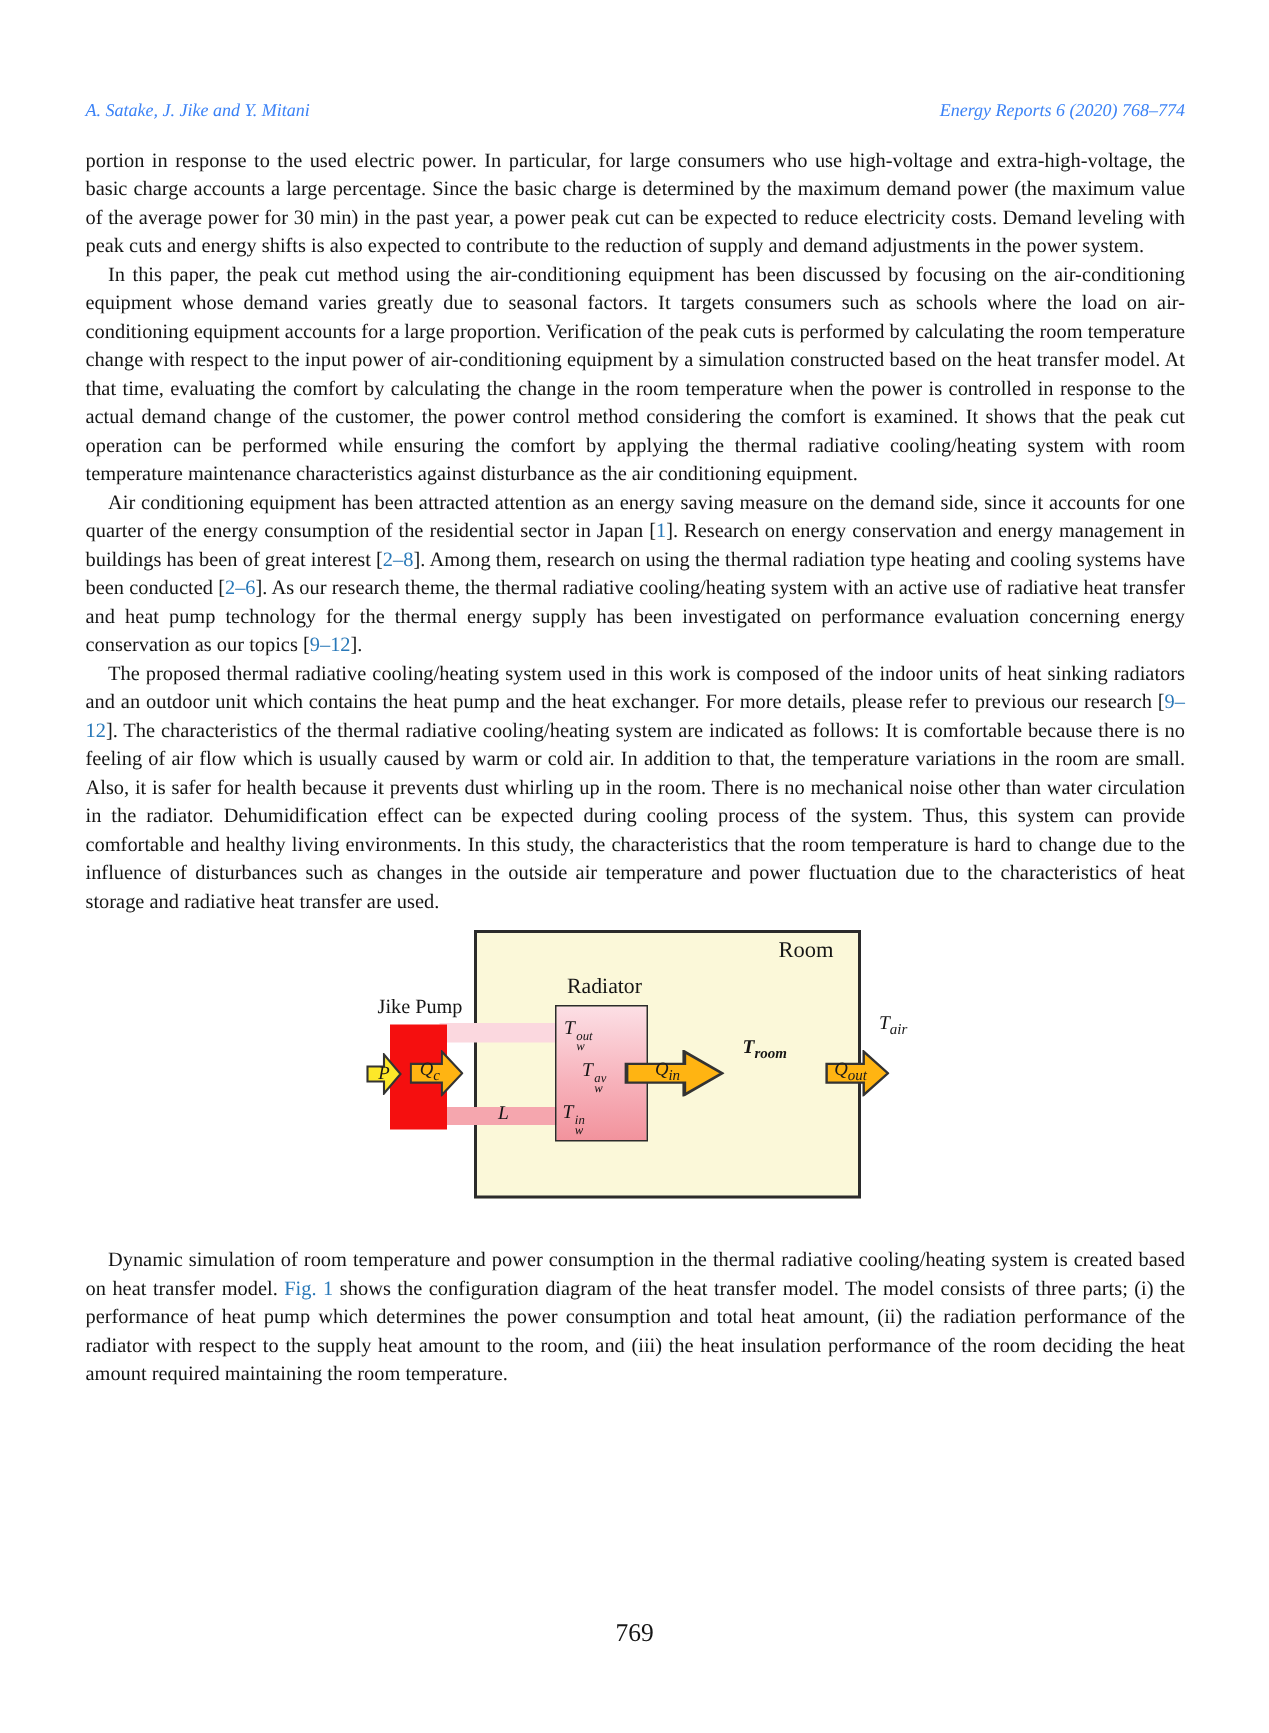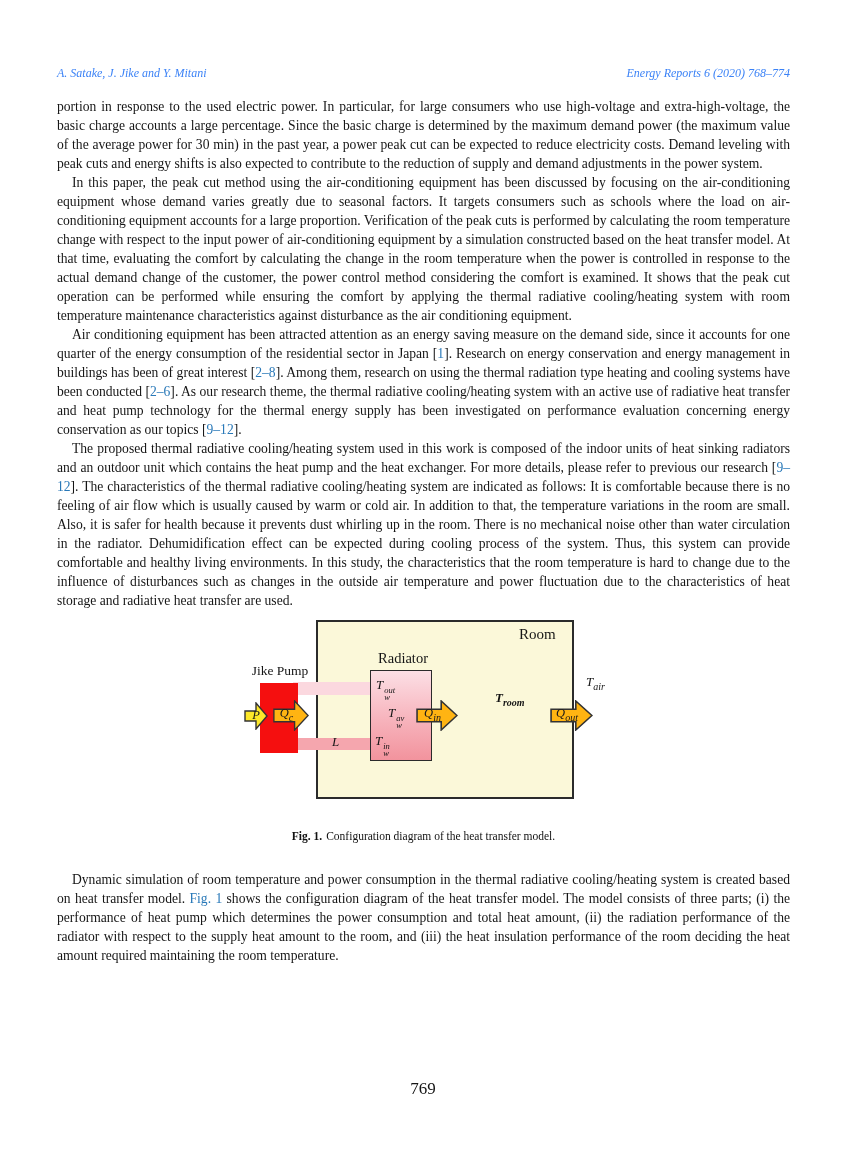--- a/index.html
+++ b/index.html
@@ -96,21 +96,21 @@
       <span class="alabel"><i>P</i></span>
     </div>
 
     <div class="arrow" style="left:36px; top:82px; width:36px; height:31px;">
       <svg viewBox="0 0 40 30" preserveAspectRatio="none">
         <polygon points="1,9 24,9 24,1 39,15 24,29 24,21 1,21" stroke="#333" stroke-width="1.5" fill="#ffb412"></polygon>
       </svg>
       <span class="alabel shaft"><i>Q</i><sub>c</sub></span>
     </div>
 
-    <div class="arrow" style="left:179px; top:82px; width:42px; height:31px;">
+    <div class="arrow" style="left:179px; top:82px; width:42px; height:31px;padding-left:25px;">
       <svg viewBox="0 0 40 30" preserveAspectRatio="none">
         <polygon points="1,9 24,9 24,1 39,15 24,29 24,21 1,21" stroke="#333" stroke-width="1.5" fill="#ffb412"></polygon>
       </svg>
       <span class="alabel shaft"><i>Q</i><sub>in</sub></span>
     </div>
 
     <div class="arrow" style="left:313px; top:82px; width:43px; height:31px;">
       <svg viewBox="0 0 40 30" preserveAspectRatio="none">
         <polygon points="1,9 24,9 24,1 39,15 24,29 24,21 1,21" stroke="#333" stroke-width="1.5" fill="#ffb412"></polygon>
       </svg>
@@ -127,20 +127,17 @@
         </span></span>
     <span class="tlabel" style="left:138px; top:116px;"><i>T</i><span class="tstack">
           <span>in</span>
           <span>w</span>
         </span></span>
     <span class="tlabel" style="left:95px; top:117px;"><i>L</i></span>
     <span class="tlabel" style="left:258px; top:73px;font-weight:bold;"><i>T</i><sub>room</sub></span>
     <span class="tlabel" style="left:349px; top:57px;"><i>T</i><sub>air</sub></span>
   </div>
 
-  <div class="caption">
-    <b>Fig. 1.</b><span>Configuration diagram of the heat transfer model.</span>
-  </div>
 
   <p class="indent p-after-fig"><span>Dynamic simulation of room temperature and power consumption in the thermal radiative cooling/heating system is created based on heat transfer model. </span><a class="cite">Fig. 1</a><span> shows the configuration diagram of the heat transfer model. The model consists of three parts; (i) the performance of heat pump which determines the power consumption and total heat amount, (ii) the radiation performance of the radiator with respect to the supply heat amount to the room, and (iii) the heat insulation performance of the room deciding the heat amount required maintaining the room temperature.</span></p>
 </div>
 
 <div class="pagenum">769</div>
 
 </body></html>

